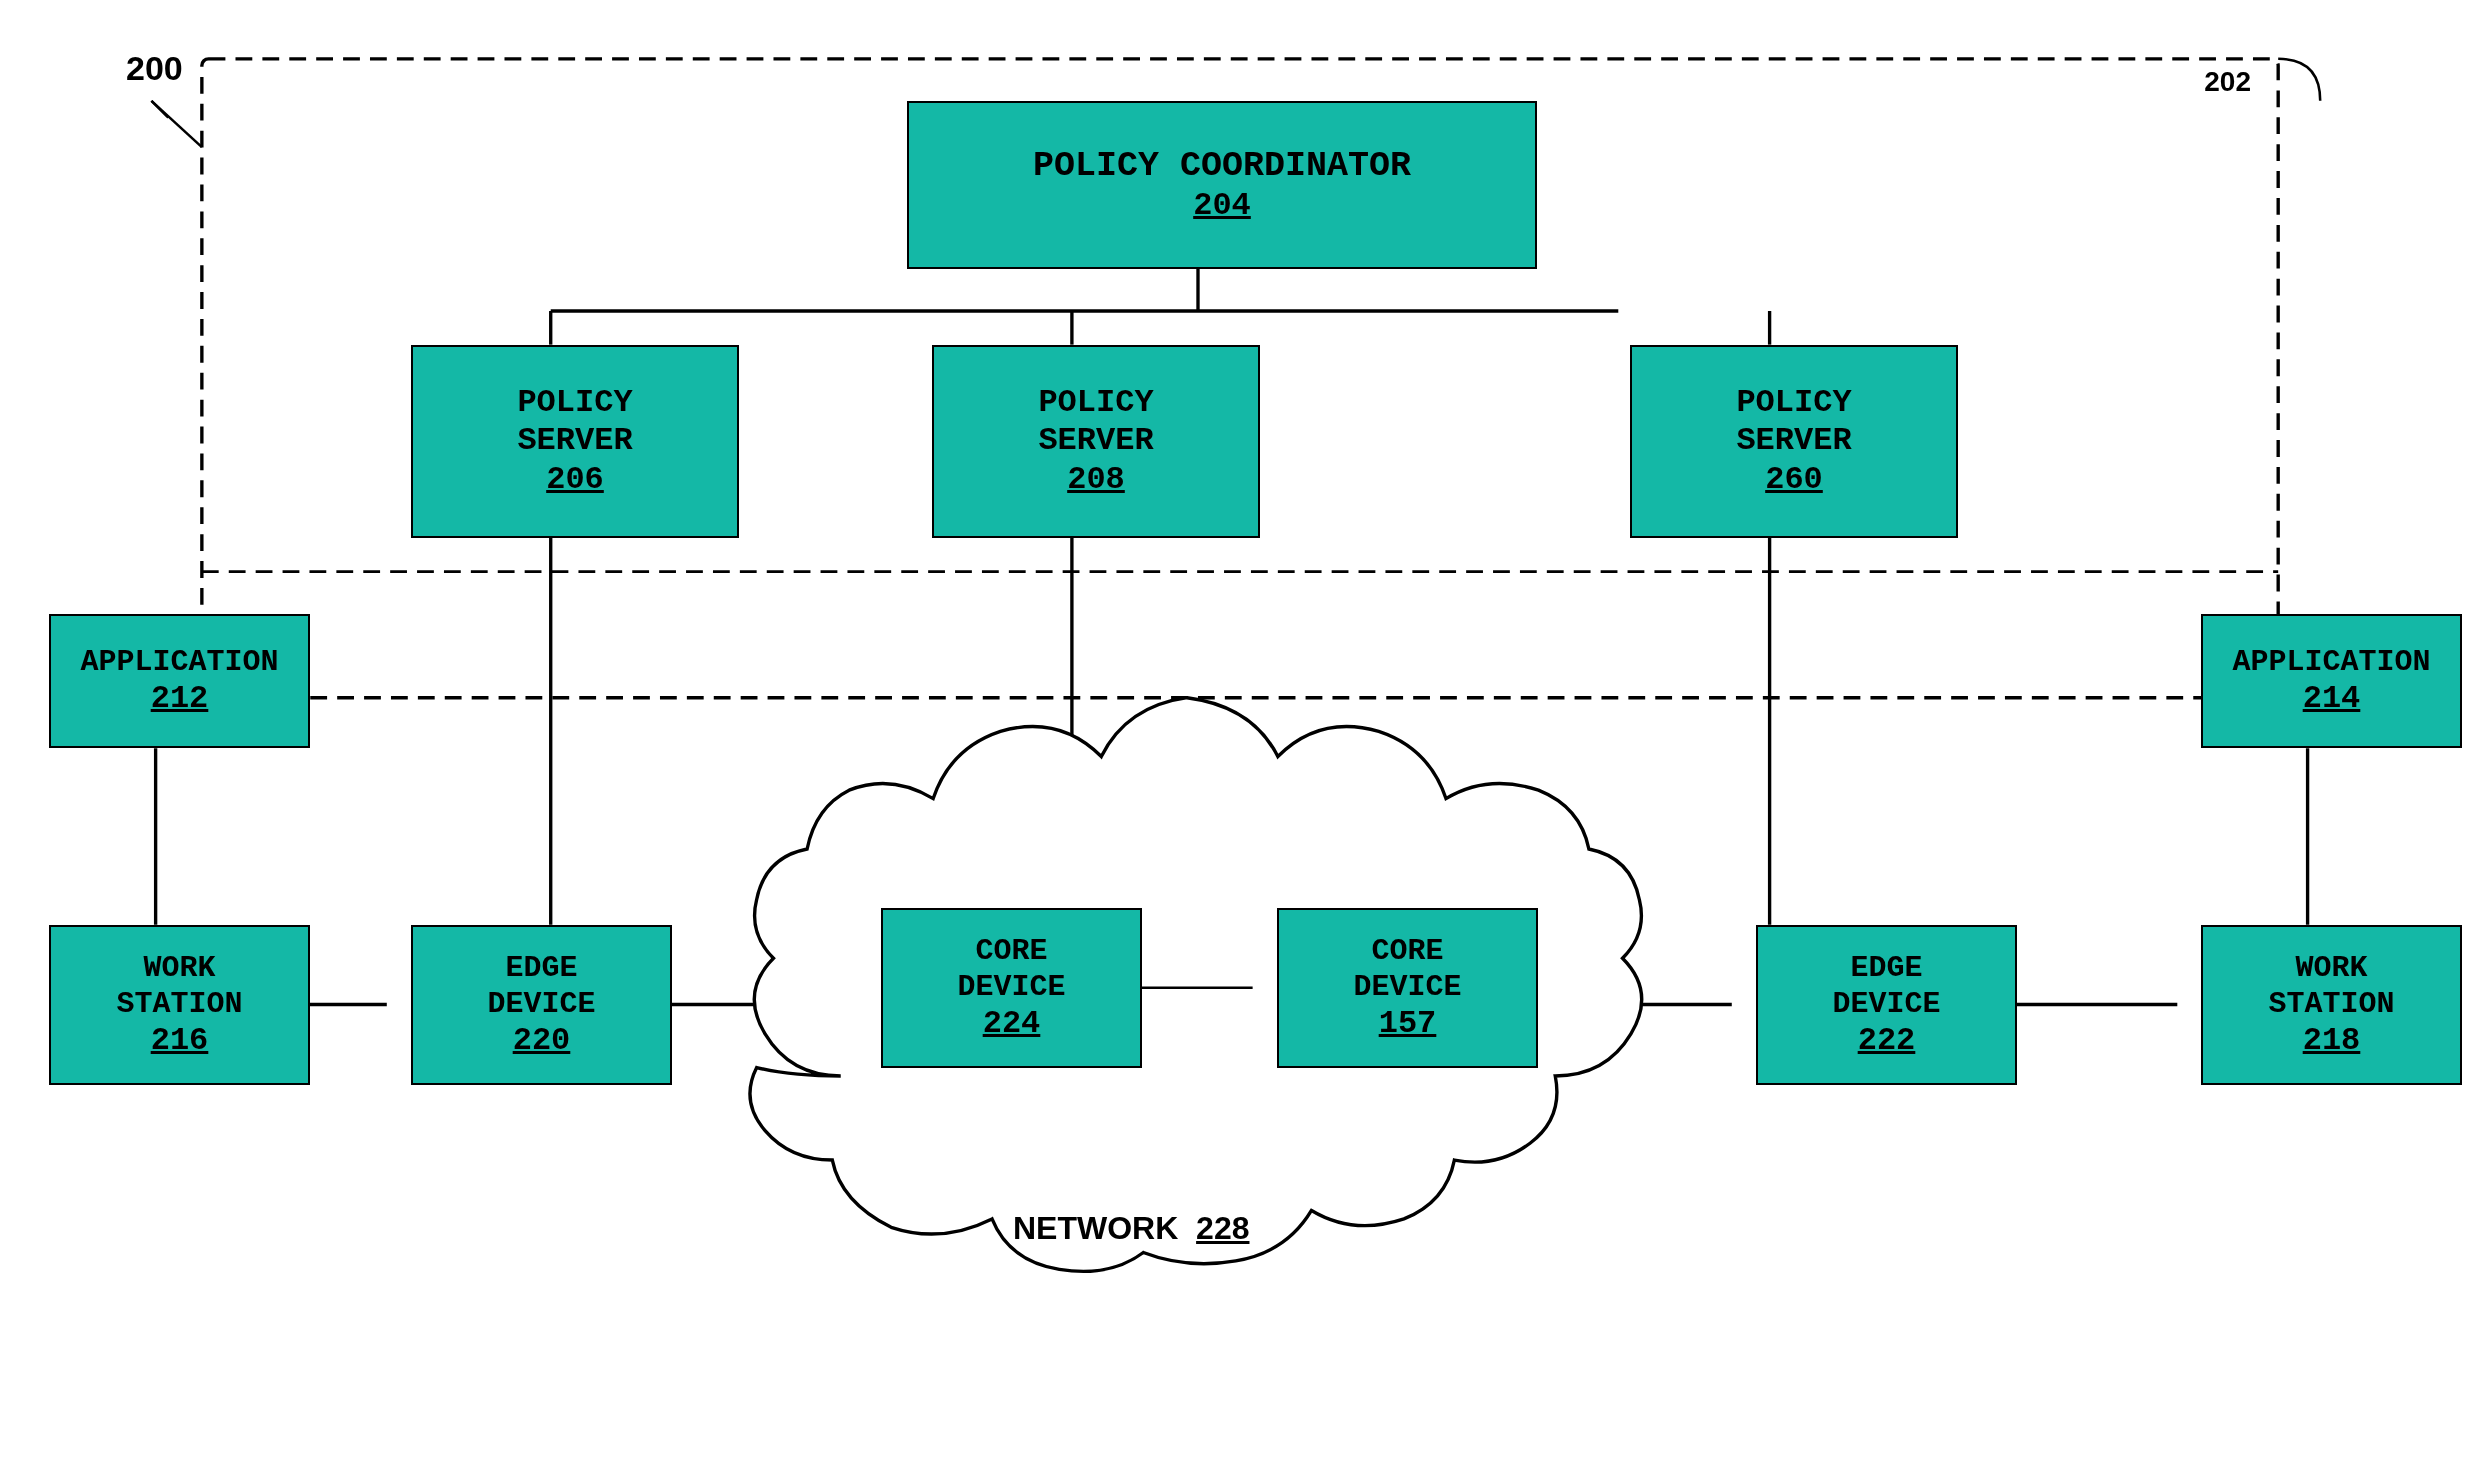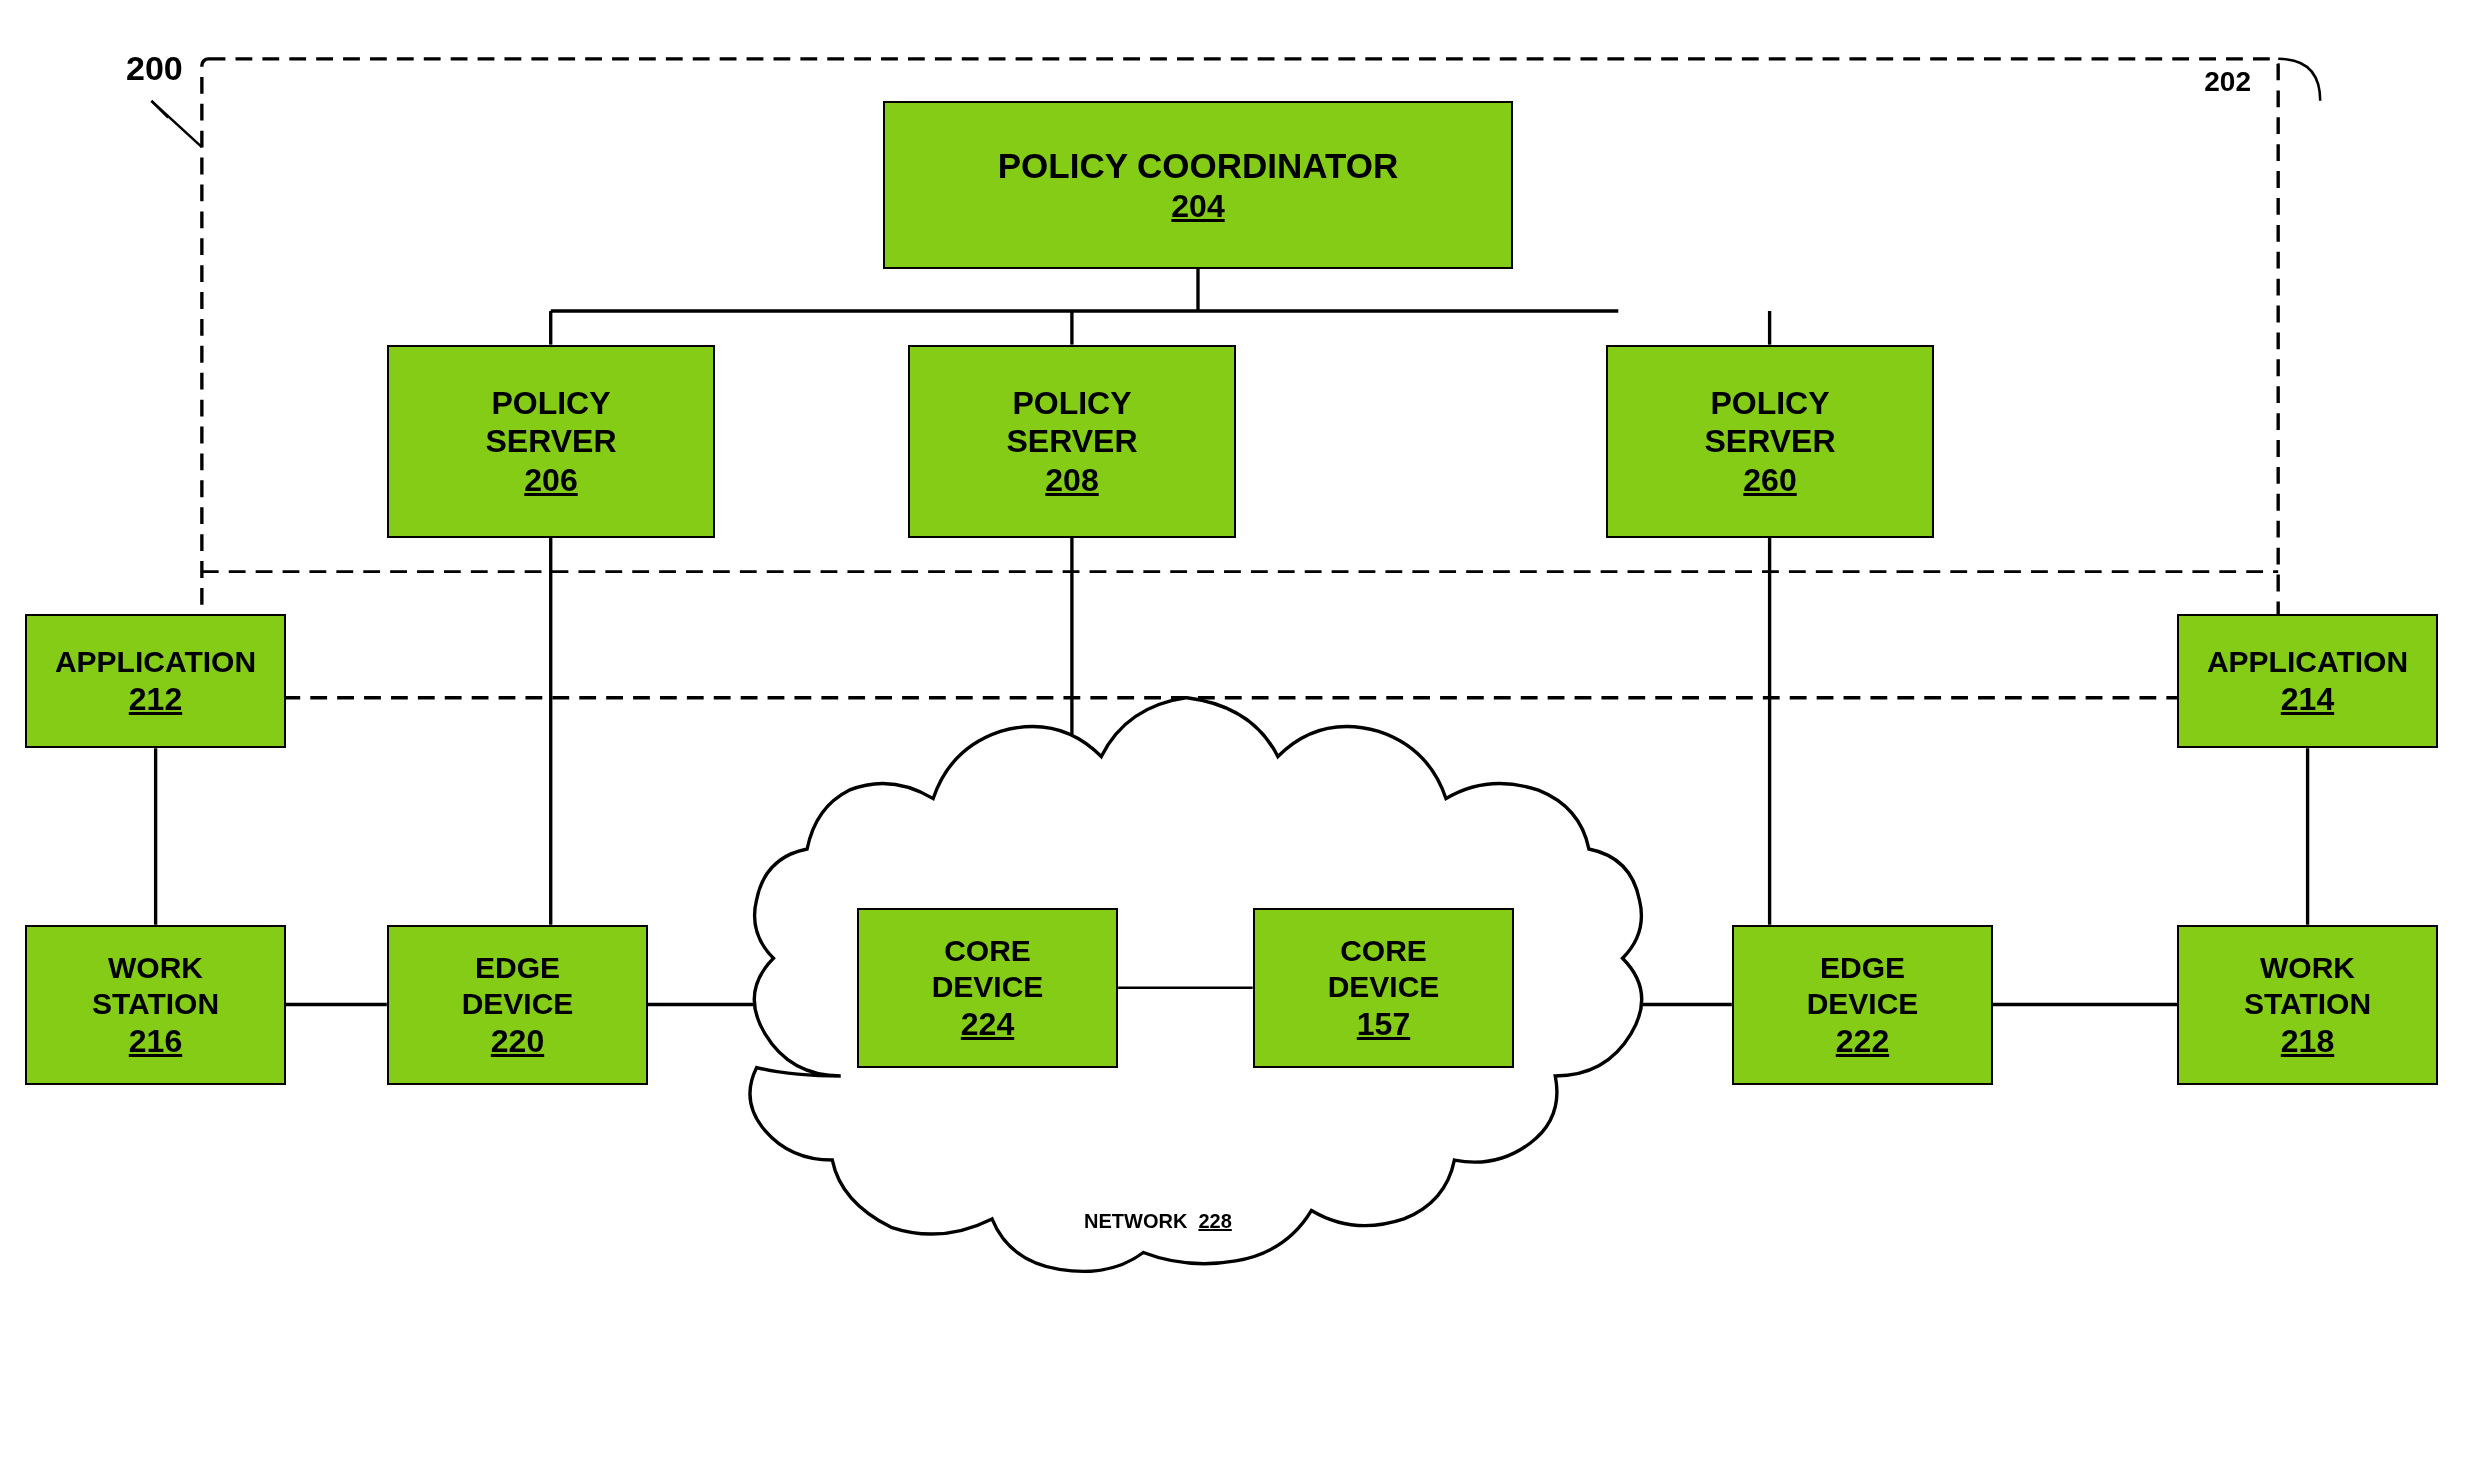--- a/index.html
+++ b/index.html
@@ -19,30 +19,31 @@
     }
     svg {
       position: absolute;
       top: 0; left: 0;
       width: 2475px;
       height: 1482px;
     }
     .box {
       position: absolute;
       border: 2.5px solid #000;
-      background: #84cc16;
+      background: #14b8a6;
       display: flex;
       flex-direction: column;
       align-items: center;
       justify-content: center;
       text-align: center;
       font-size: 30px;
       font-weight: bold;
-      font-family: Liberation Sans, sans-serif;
+      font-family: Liberation Mono, monospace;
       line-height: 1.2;
+      margin-left: 24px;
     }
     .box .ref {
       text-decoration: underline;
       font-size: 32px;
       font-weight: bold;
     }
     
     .diag-label-200 {
       position: absolute;
       top: 49px;
@@ -172,18 +173,18 @@
   <div class="box" style="left:857px; top:908px; width:261px; height:160px; font-size:30px;">
     <span>CORE<br>DEVICE</span>
     <span class="ref">224</span>
   </div>
 
   <div class="box" style="left:1253px; top:908px; width:261px; height:160px; font-size:30px;">
     <span>CORE<br>DEVICE</span>
     <span class="ref">157</span>
   </div>
 
-  <div style="position:absolute; top:1210px; left:1084px; text-align:right; font-size:20px; font-weight:bold; font-family:Arial,sans-serif;">
+  <div style="position:absolute; top:1210px; left:1013px; text-align:right; font-size:32px; font-weight:bold; font-family:Arial,sans-serif;">
     NETWORK &nbsp;<span style="text-decoration:underline;">228</span>
   </div>
 
 </div>
 
 
 </body></html>

